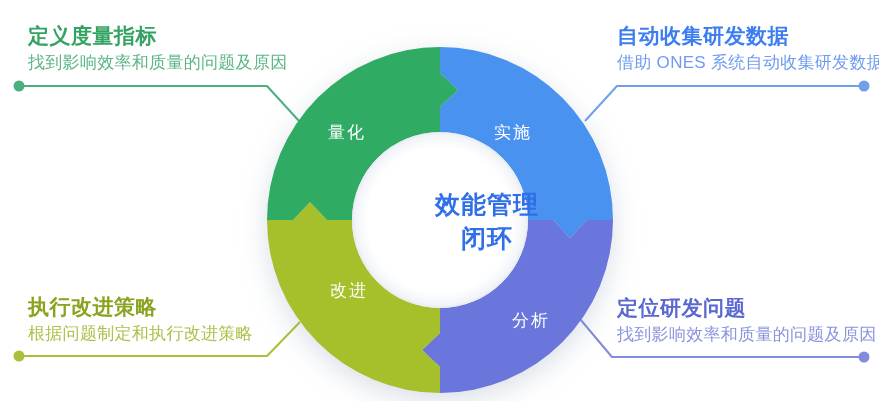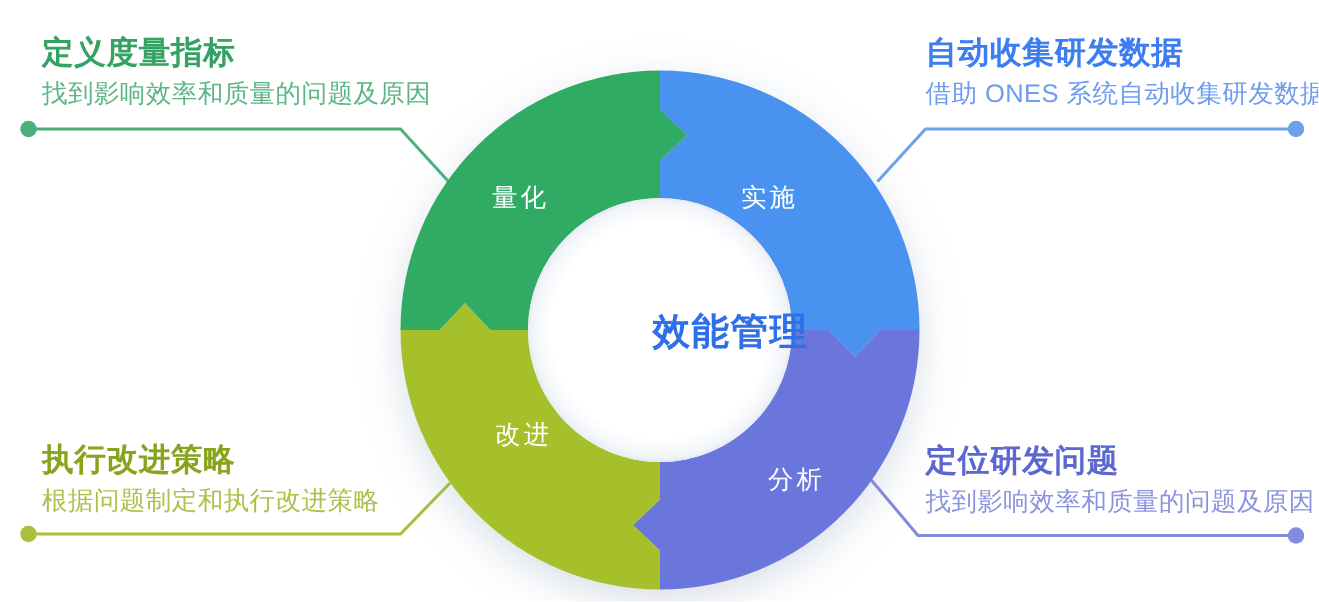--- a/index.html
+++ b/index.html
@@ -70,20 +70,21 @@
     <circle cx="440" cy="220" r="88" fill="url(#holeGrad)"></circle>
   </svg>
 
   <div class="seg-label" style="left:347px; top:132px;">量化</div>
   <div class="seg-label" style="left:513px; top:132px;">实施</div>
   <div class="seg-label" style="left:531px; top:320px;">分析</div>
   <div class="seg-label" style="left:349px; top:290px;">改进</div>
 
   <div class="center-label">
     <div>效能管理</div>
+    <div>闭环</div>
   </div>
 
   <div class="callout tl">
     <h3>定义度量指标</h3>
     <p>找到影响效率和质量的问题及原因</p>
   </div>
 
   <div class="callout tr">
     <h3>自动收集研发数据</h3>
     <p>借助 ONES 系统自动收集研发数据</p>

